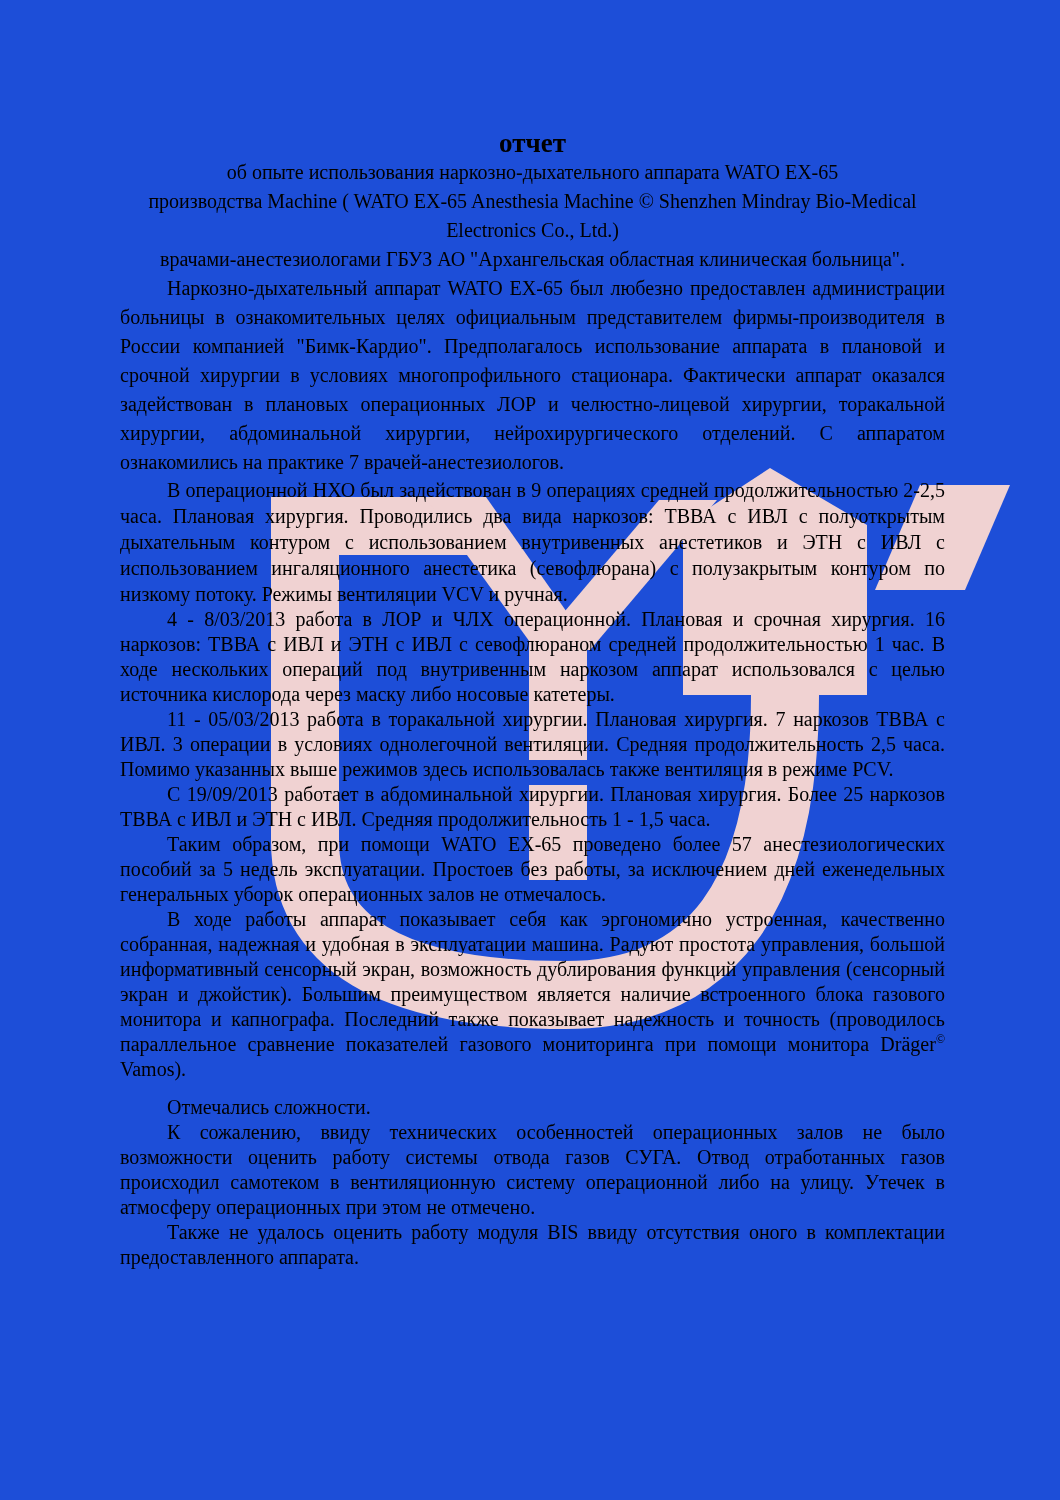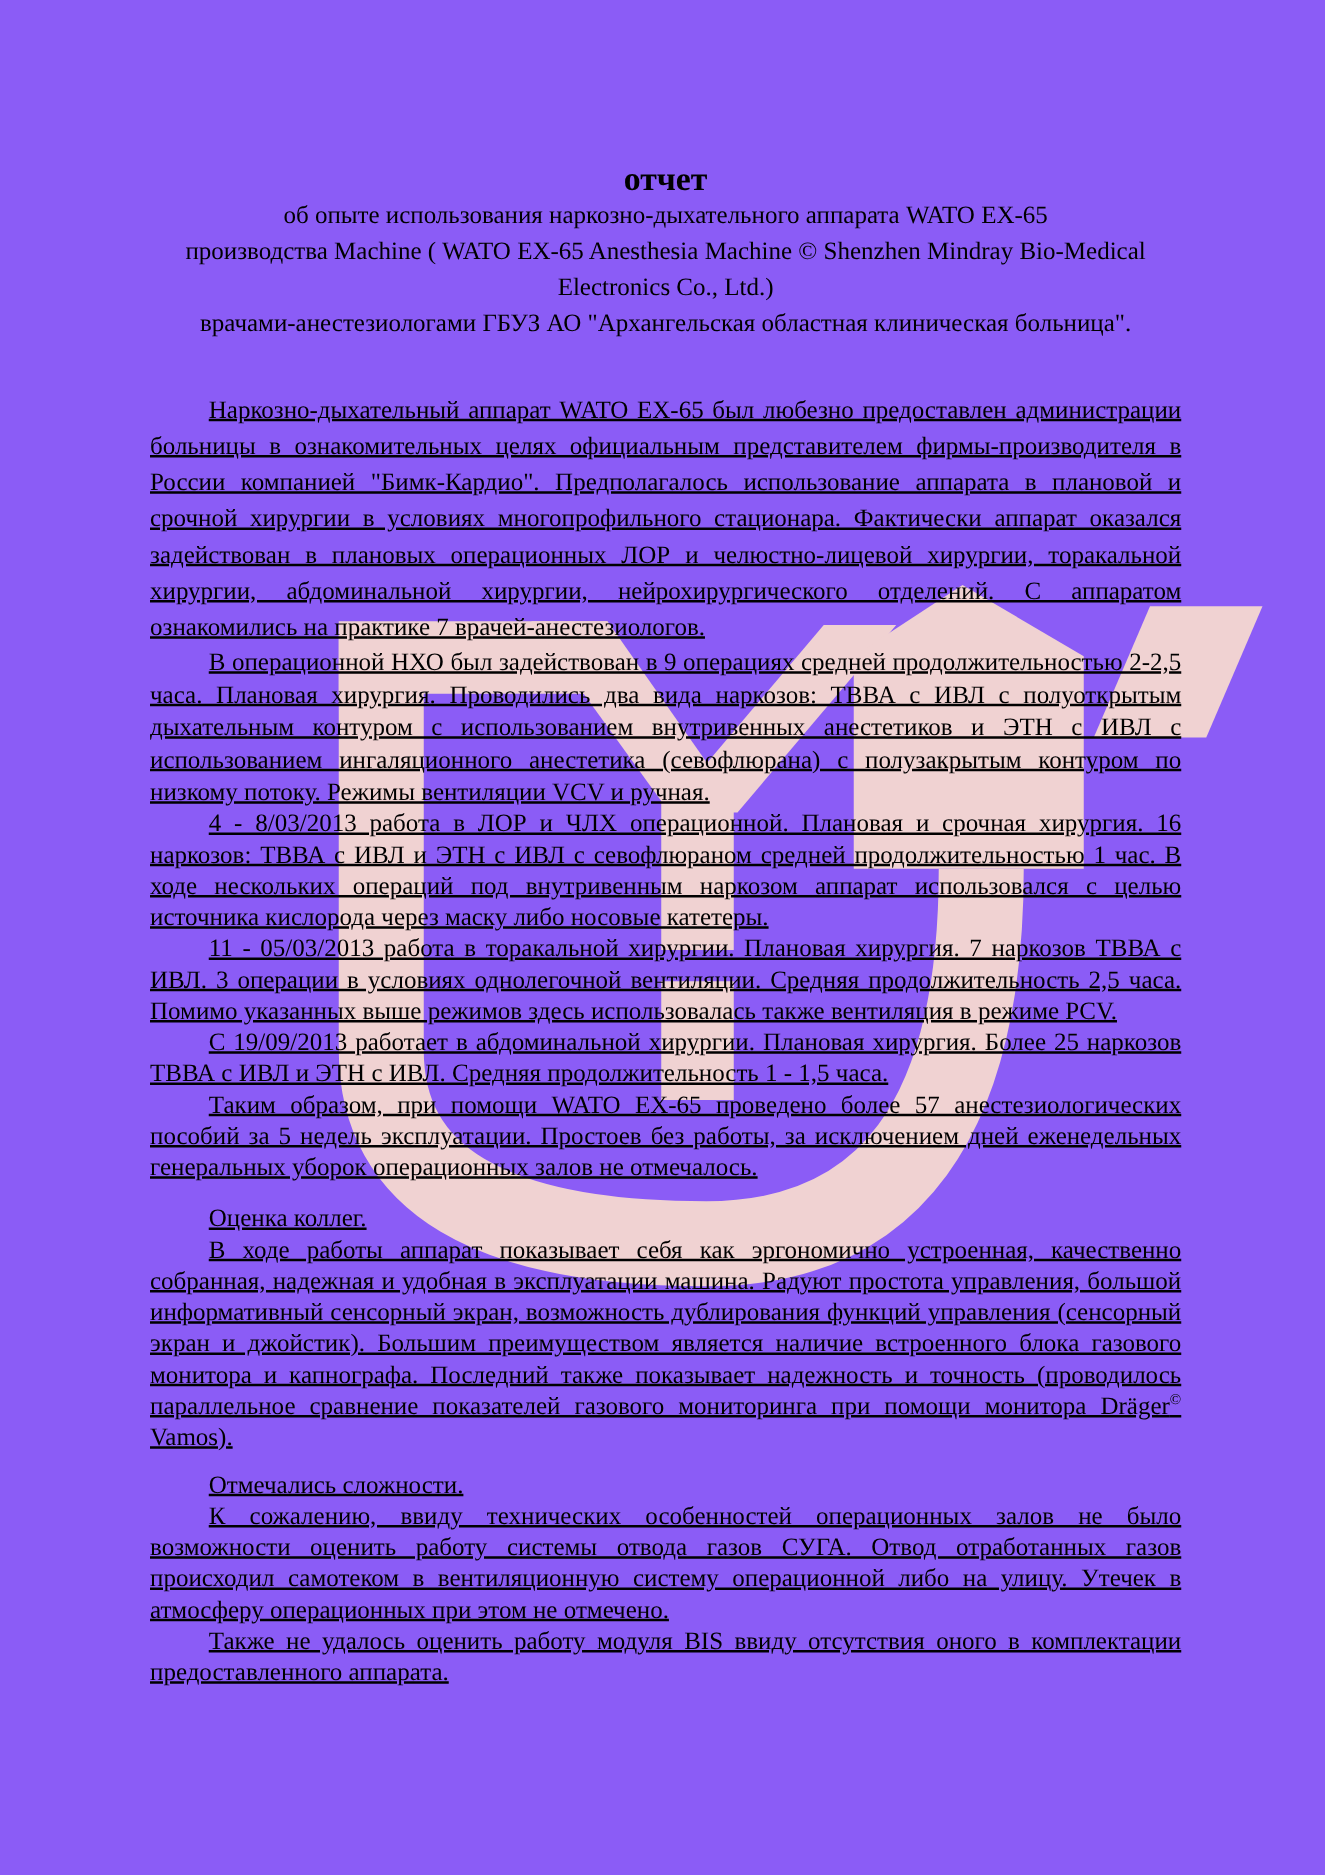--- a/index.html
+++ b/index.html
@@ -4,21 +4,21 @@
 <style>
   html, body { margin: 0; padding: 0; }
   body {
     width: 1060px; height: 1500px;
     background: #ffffff;
     font-family: "Liberation Serif", serif;
     color: #000000;
     position: relative;
     overflow: hidden;
   }
-  .page { position: relative; width: 1060px; height: 1500px; background: #8b5cf6; }
+  .page { position: relative; width: 1060px; height: 1500px; background: #1d4ed8; }
   .watermark {
     position: absolute;
     left: 265px; top: 455px;
     width: 750px; height: 590px;
     z-index: 0;
     pointer-events: none;
   }
   .content {
     position: absolute;
     left: 120px; top: 0;
@@ -31,21 +31,21 @@
     font-weight: bold;
     font-size: 27px;
     line-height: 30px;
   }
   .subtitle {
     text-align: center;
     font-size: 20px;
     line-height: 29px;
   }
   .subtitle .small-paren { font-size: 20px; }
-  .body-text { margin-top: 40px; text-align: justify; font-size: 20px; text-decoration: underline; }
+  .body-text { text-align: justify; font-size: 20px; }
   .body-text p { margin: 0; text-indent: 47px; }
   .lh29 { line-height: 29px; }
   .lh26 { line-height: 26px; }
   .lh25 { line-height: 25px; }
   .gap-lg { margin-top: 16px !important; }
   .gap-sm { margin-top: 13px !important; }
   sup.copy { font-size: 12px; vertical-align: super; line-height: 0; }
 </style>
 </head>
 <body>
@@ -91,21 +91,20 @@
       <p class="lh26">В операционной НХО был задействован в 9 операциях средней продолжительностью 2-2,5 часа. Плановая хирургия. Проводились два вида наркозов: ТВВА с ИВЛ с полуоткрытым дыхательным контуром с использованием внутривенных анестетиков и ЭТН с ИВЛ с использованием ингаляционного анестетика (севофлюрана) с полузакрытым контуром по низкому потоку. Режимы вентиляции VCV и ручная.</p>
 
       <p class="lh25">4 - 8/03/2013 работа в ЛОР и ЧЛХ операционной. Плановая и срочная хирургия. 16 наркозов: ТВВА с ИВЛ и ЭТН с ИВЛ с севофлюраном средней продолжительностью 1 час. В ходе нескольких операций под внутривенным наркозом аппарат использовался с целью источника кислорода через маску либо носовые катетеры.</p>
 
       <p class="lh25">11 - 05/03/2013 работа в торакальной хирургии. Плановая хирургия. 7 наркозов ТВВА с ИВЛ. 3 операции в условиях однолегочной вентиляции. Средняя продолжительность 2,5 часа. Помимо указанных выше режимов здесь использовалась также вентиляция в режиме PCV.</p>
 
       <p class="lh25">С 19/09/2013 работает в абдоминальной хирургии. Плановая хирургия. Более 25 наркозов ТВВА с ИВЛ и ЭТН с ИВЛ. Средняя продолжительность 1 - 1,5 часа.</p>
 
       <p class="lh25">Таким образом, при помощи WATO EX-65 проведено более 57 анестезиологических пособий за 5 недель эксплуатации. Простоев без работы, за исключением дней еженедельных генеральных уборок операционных залов не отмечалось.</p>
 
-      <p class="lh25 gap-lg">Оценка коллег.</p>
 
       <p class="lh25"><span>В ходе работы аппарат показывает себя как эргономично устроенная, качественно собранная, надежная и удобная в эксплуатации машина. Радуют простота управления, большой информативный сенсорный экран, возможность дублирования функций управления (сенсорный экран и джойстик). Большим преимуществом является наличие встроенного  блока газового монитора и капнографа. Последний также показывает надежность и точность (проводилось параллельное сравнение показателей газового мониторинга при помощи монитора Dräger</span><sup class="copy">©</sup><span> Vamos).</span></p>
 
       <p class="lh25 gap-sm">Отмечались сложности.</p>
 
       <p class="lh25">К сожалению, ввиду технических особенностей операционных залов не было возможности оценить работу системы отвода газов СУГА. Отвод отработанных газов происходил самотеком в вентиляционную систему операционной либо на улицу. Утечек в атмосферу операционных при этом не отмечено.</p>
 
       <p class="lh25">Также не удалось оценить работу модуля BIS ввиду отсутствия оного в комплектации предоставленного аппарата.</p>
 
     </div>

